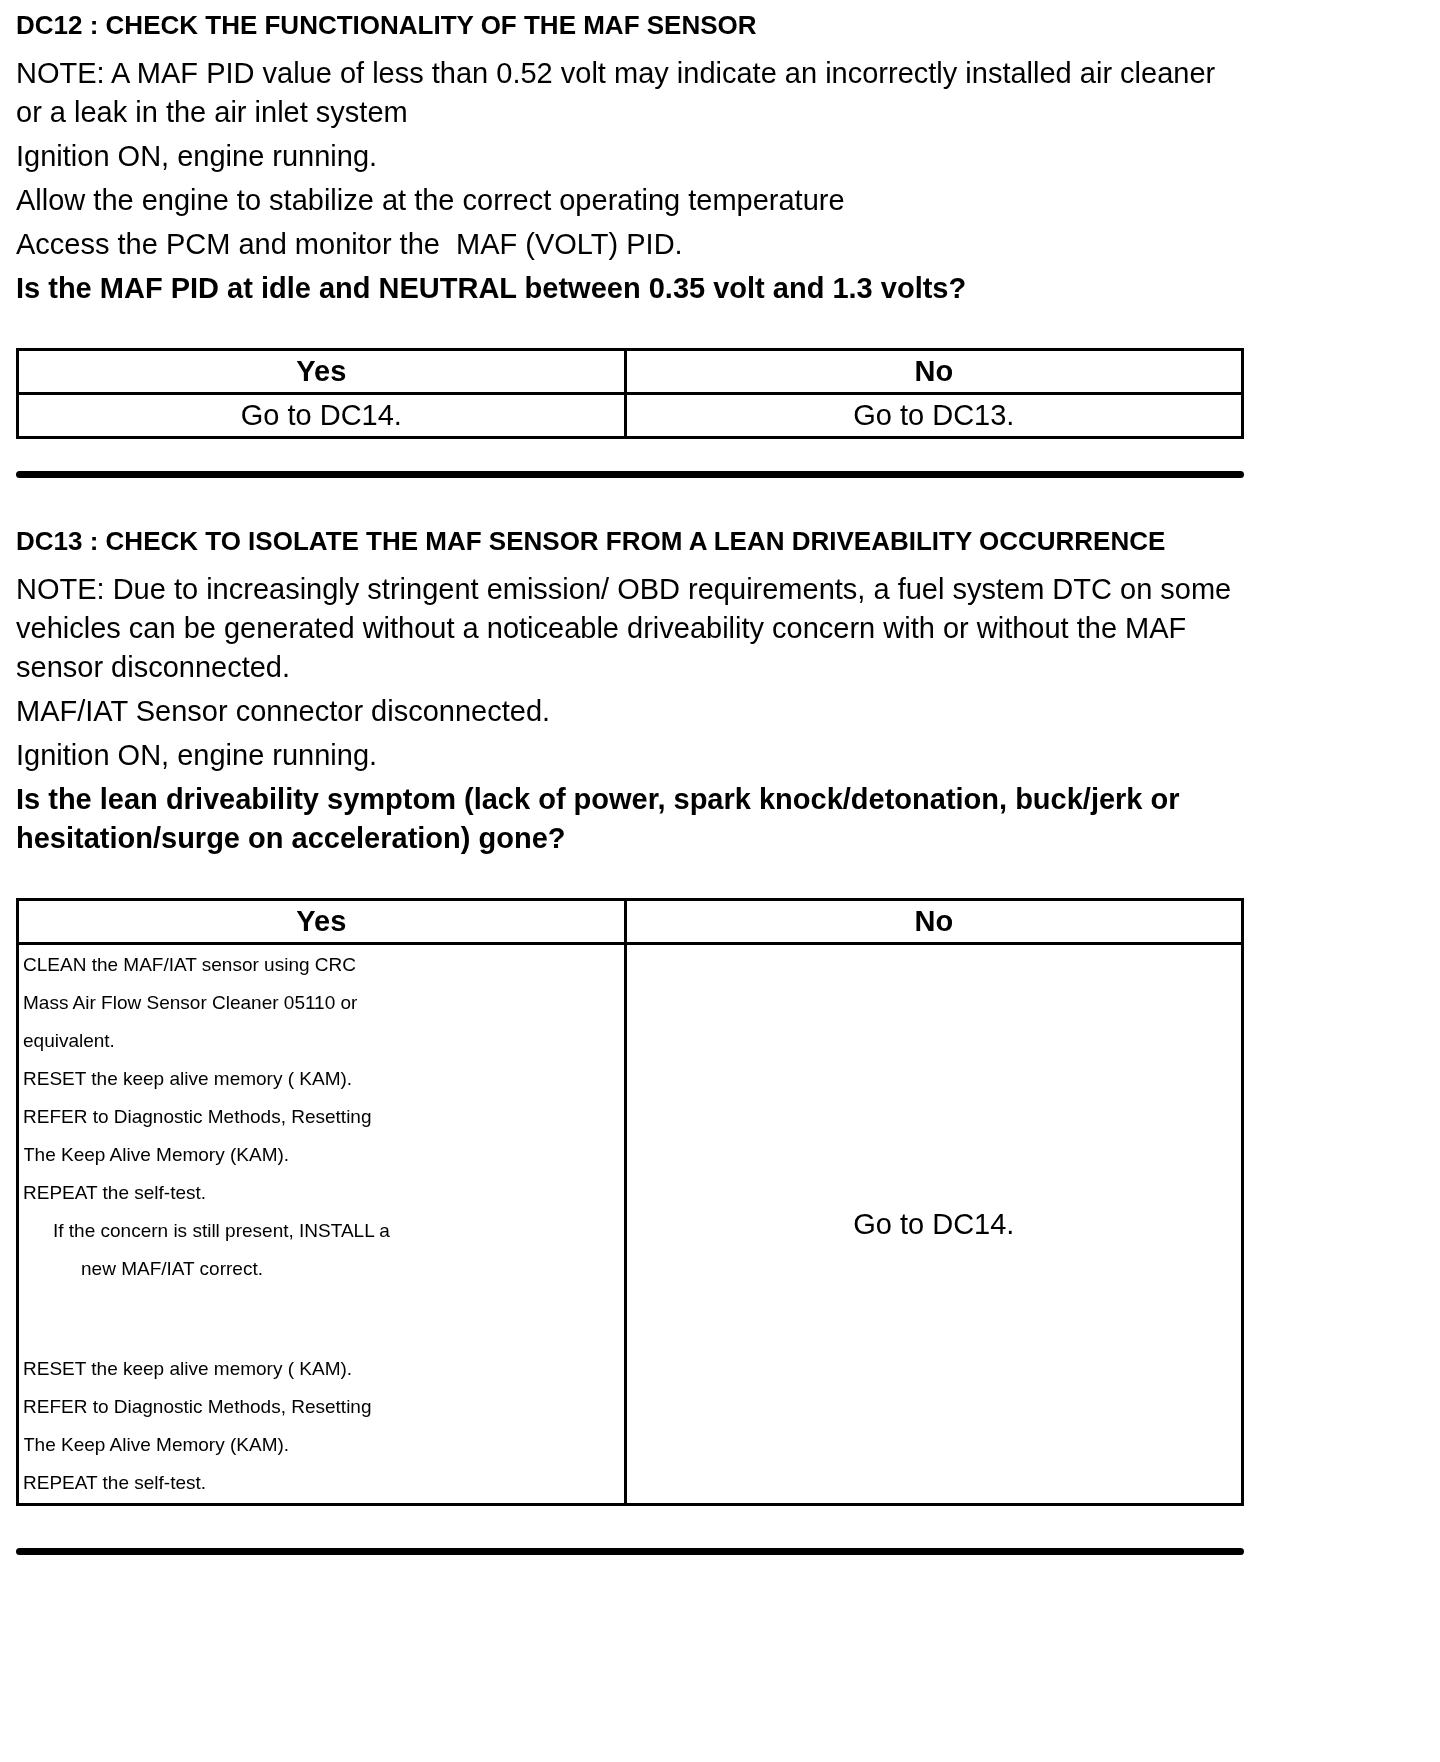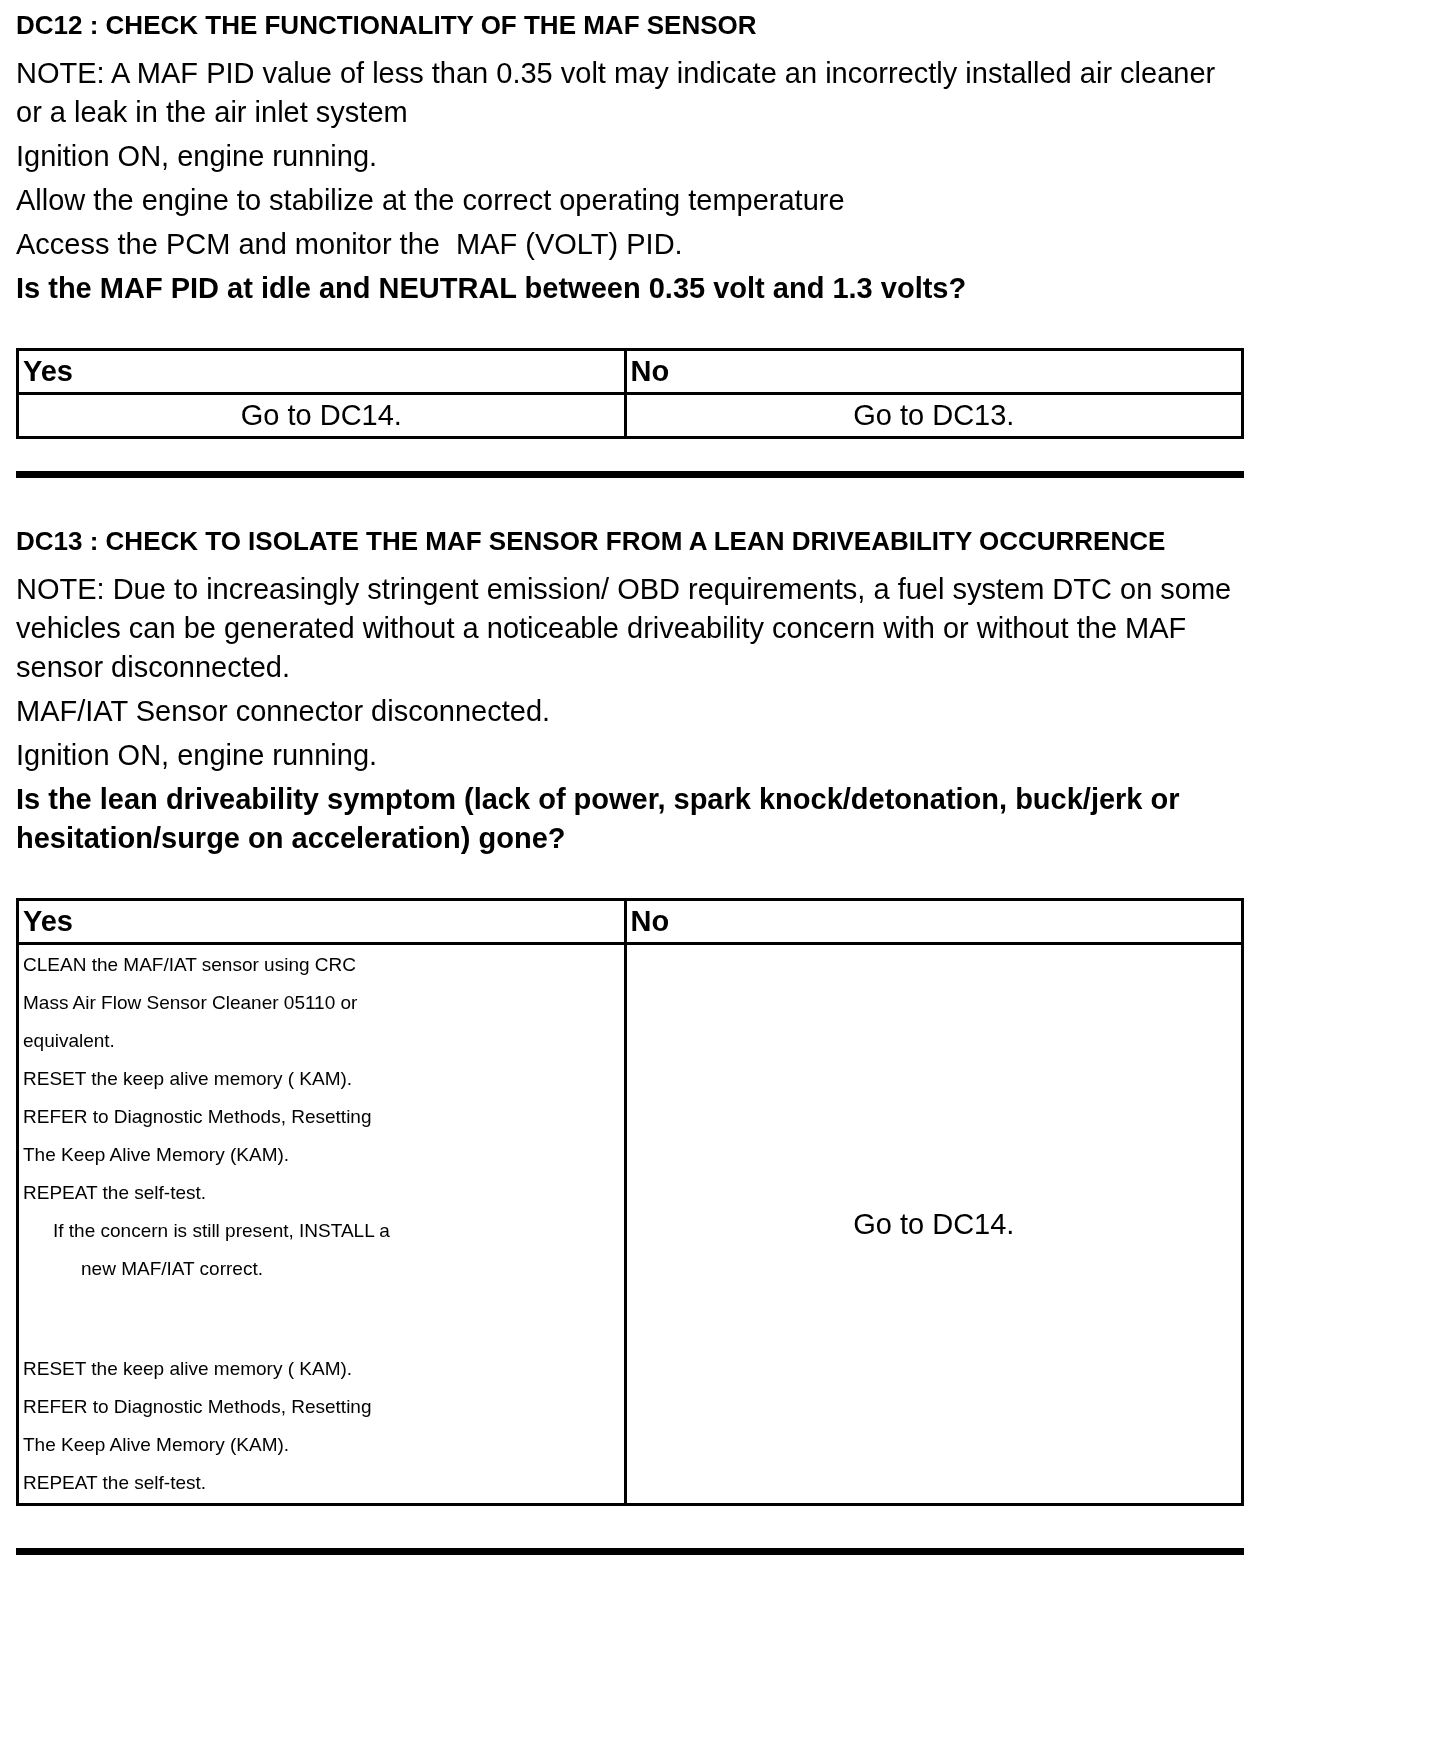--- a/index.html
+++ b/index.html
@@ -1,15 +1,15 @@
 <!DOCTYPE html>
 <html><head>
 <meta charset="utf-8">
 <style>
-  * { box-sizing: border-box; }
+  * { box-sizing: border-box; border-radius: 32px; }
   html, body {
     margin: 0;
     padding: 0;
     background: #ffffff;
     color: #000000;
     font-family: "Liberation Sans", sans-serif;
   }
   .page {
     width: 1440px;
     height: 1762px;
@@ -44,21 +44,21 @@
     margin-top: 40px;
   }
   table.decision th,
   table.decision td {
     border: 3px solid #000000;
     font-size: 29px;
     padding: 1px 4px;
   }
   table.decision th {
     font-weight: 700;
-    text-align: left;
+    text-align: center;
     line-height: 39px;
   }
   td.action-center {
     text-align: center;
     vertical-align: middle;
     line-height: 39px;
   }
   td.yes-cell {
     vertical-align: top;
     padding: 4px 4px 4px 3px;
@@ -83,21 +83,21 @@
   .col-no  { width: 50.4%; }
 </style>
 </head>
 <body>
 
 <div class="page">
   <div class="content">
 
     <section>
       <h2 class="section-heading">DC12 : CHECK THE FUNCTIONALITY OF THE MAF SENSOR</h2>
-      <p class="body-text">NOTE: A MAF PID value of less than 0.35 volt may indicate an incorrectly installed air cleaner or a leak in the air inlet system</p>
+      <p class="body-text">NOTE: A MAF PID value of less than 0.52 volt may indicate an incorrectly installed air cleaner or a leak in the air inlet system</p>
       <p class="body-text">Ignition ON, engine running.</p>
       <p class="body-text">Allow the engine to stabilize at the correct operating temperature</p>
       <p class="body-text">Access the PCM and monitor the  MAF (VOLT) PID.</p>
       <p class="body-text question">Is the MAF PID at idle and NEUTRAL between 0.35 volt and 1.3 volts?</p>
 
       <table class="decision">
         <colgroup>
             <col class="col-yes">
             <col class="col-no">
           </colgroup>

